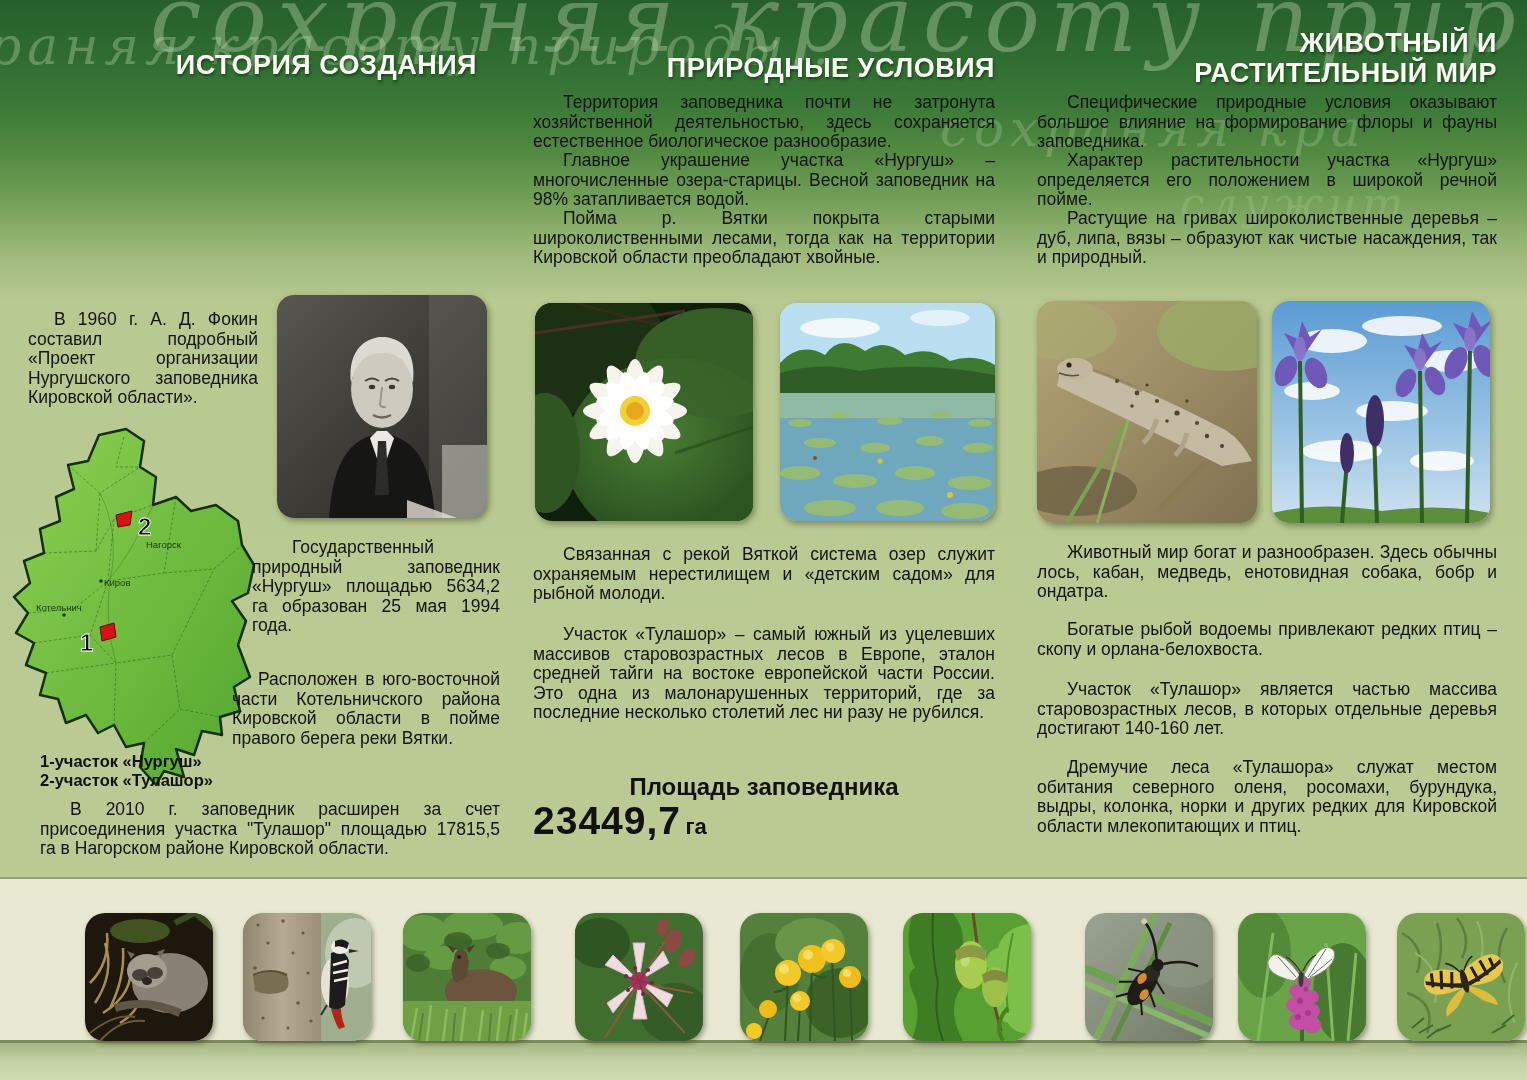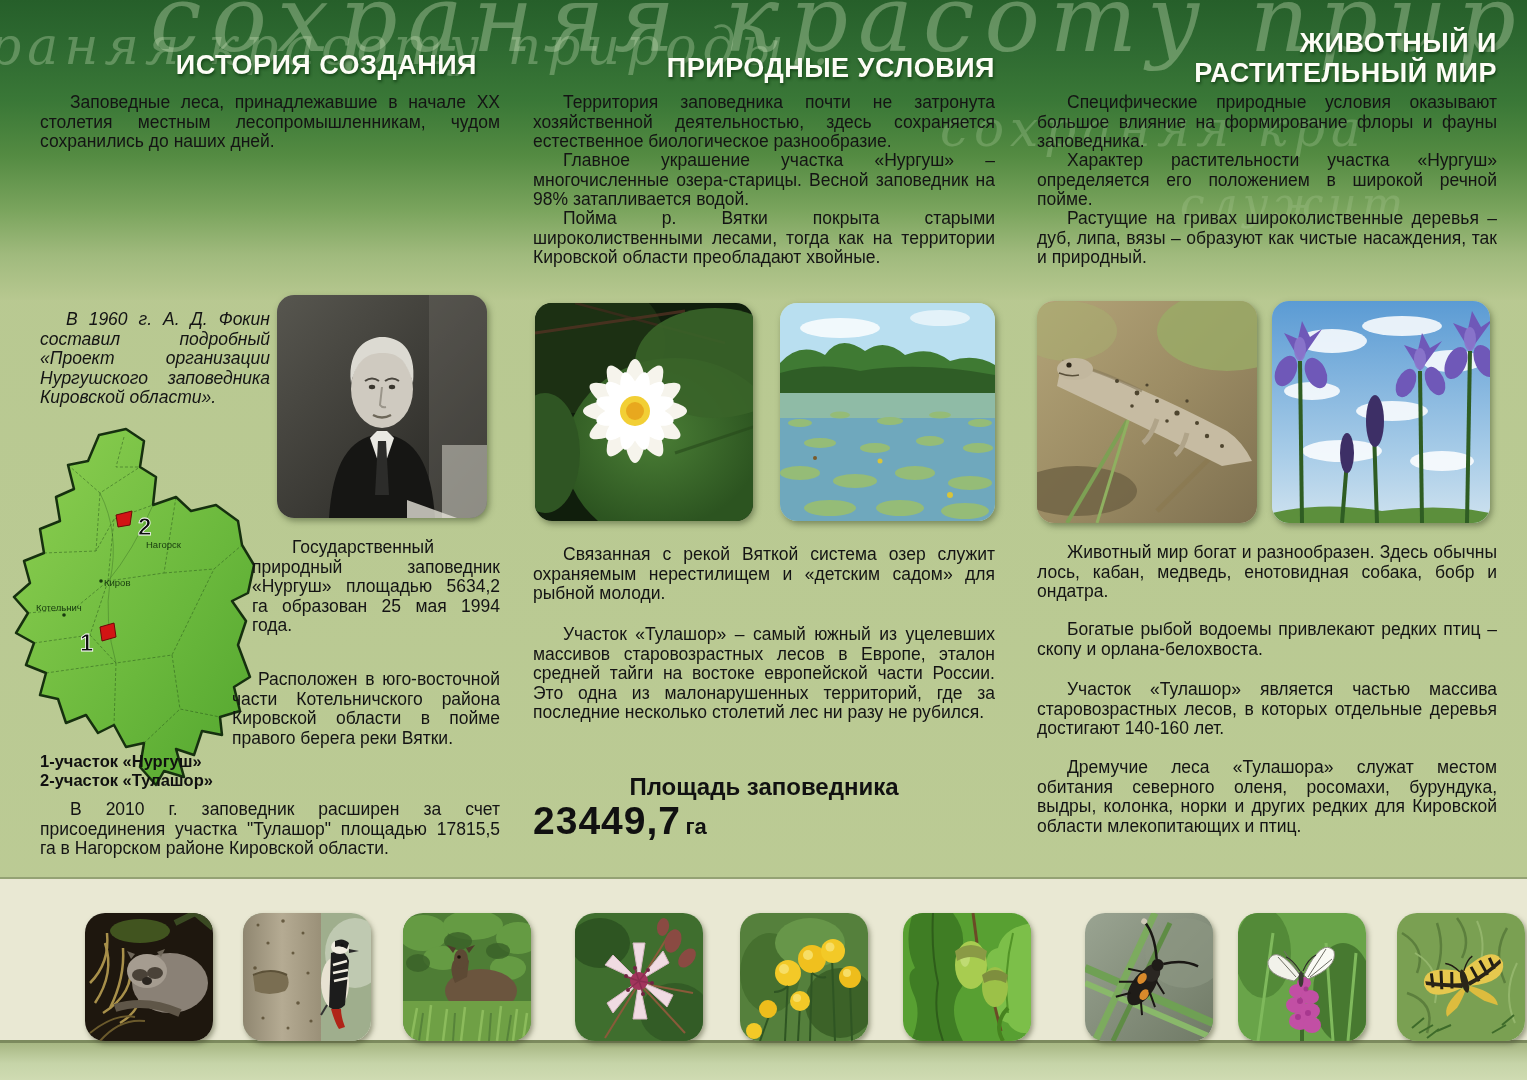--- a/index.html
+++ b/index.html
@@ -45,22 +45,21 @@
 <div class="page">
 
   <div class="hdr-grad"></div>
 
   <div class="wm wm1">сохраняя красоту природы... сохраняя кр</div>
   <div class="wm wm2">раняя красоту природы...</div>
   <div class="wm wm3">сохраняя кра</div>
   <div class="wm wm4">служит...</div>
 
   <div class="coltitle" style="left:40px;top:50px;width:437px;">ИСТОРИЯ СОЗДАНИЯ</div>
-  <div class="para" style="left:40px;top:93px;">Заповедные леса, принадлежавшие в начале XX столетия местным лесопромышленникам, чудом сохранились до наших дней.</div>
-  <div class="para" style="left:40px;top:310px;width:230px;text-indent:26px;font-style:italic;">В 1960 г. А. Д. Фокин составил подробный «Проект организации Нургушского заповедника Кировской области».</div>
+  <div class="para" style="left:28px;top:310px;width:230px;text-indent:26px;">В 1960 г. А. Д. Фокин составил подробный «Проект организации Нургушского заповедника Кировской области».</div>
 
   <figure class="photo" style="left:277px;top:295px;width:210px;height:223px;margin:0;">
     <svg viewBox="0 0 210 223" preserveAspectRatio="none">
       <defs>
         <linearGradient id="pg" x1="0" y1="0" x2="1" y2="1">
           <stop offset="0" stop-color="#57564f"></stop>
             <stop offset=".55" stop-color="#3b3a35"></stop>
             <stop offset="1" stop-color="#23231f"></stop>
         </linearGradient>
       </defs>

